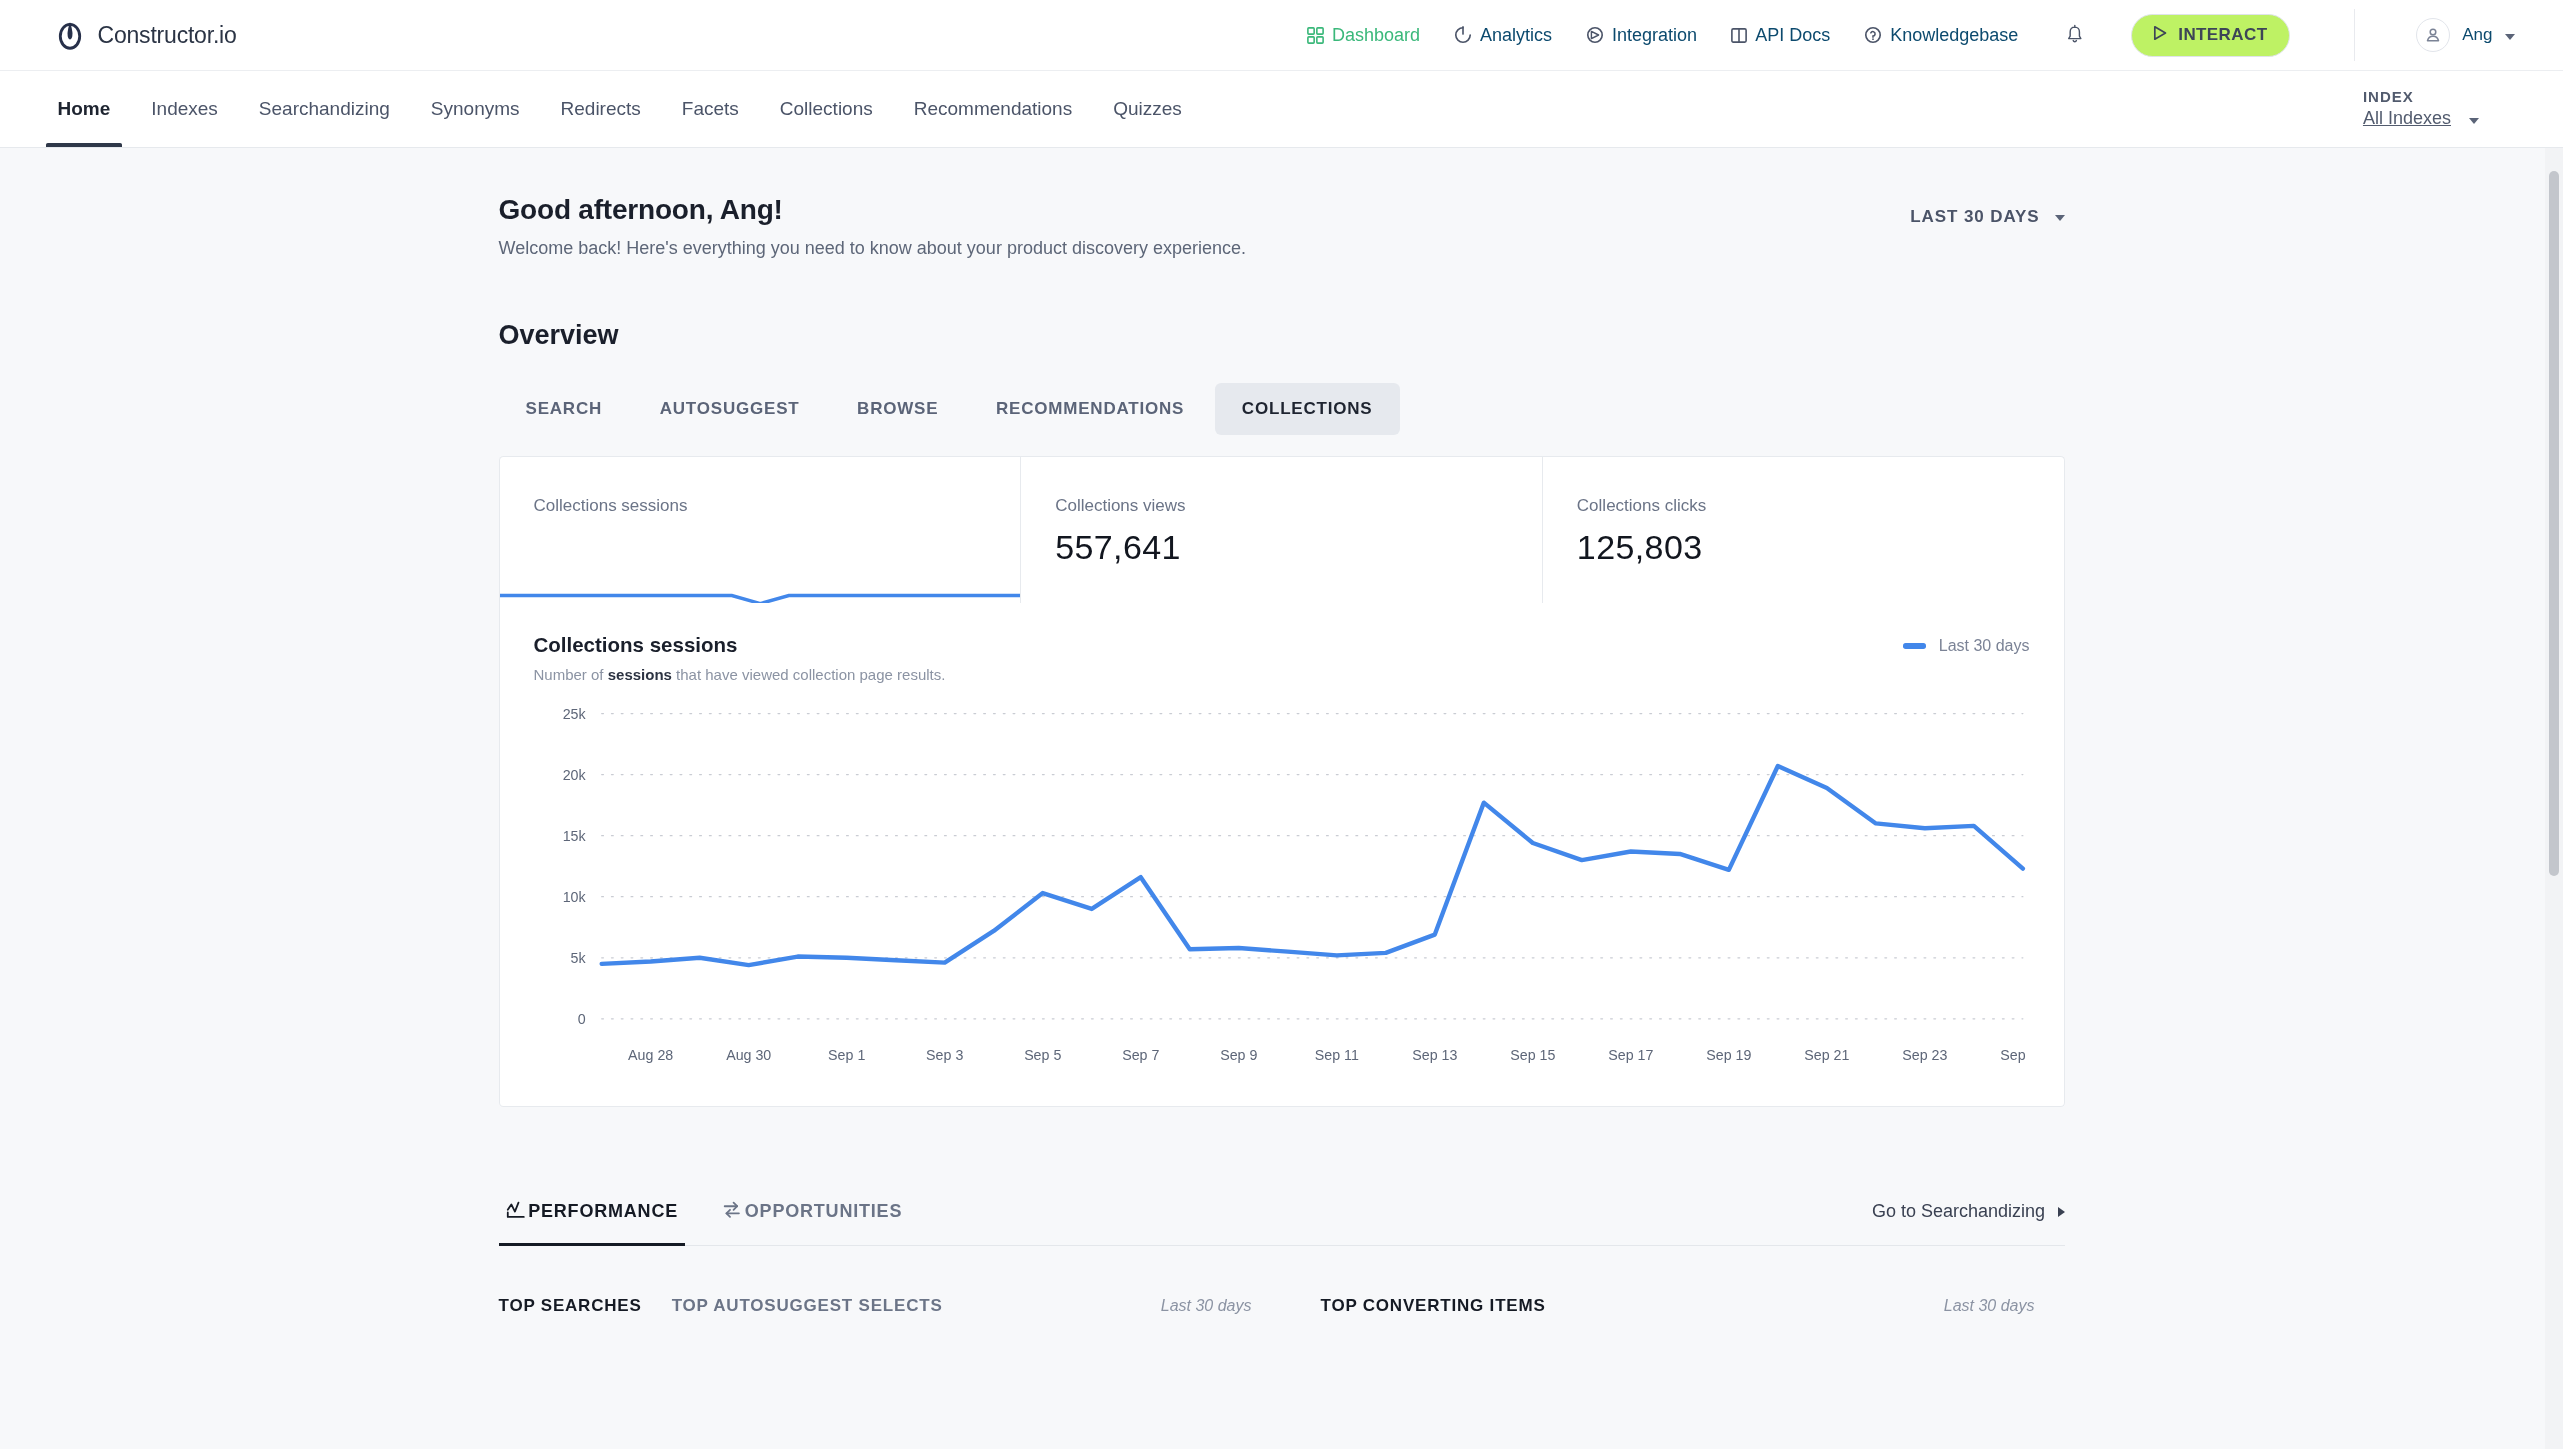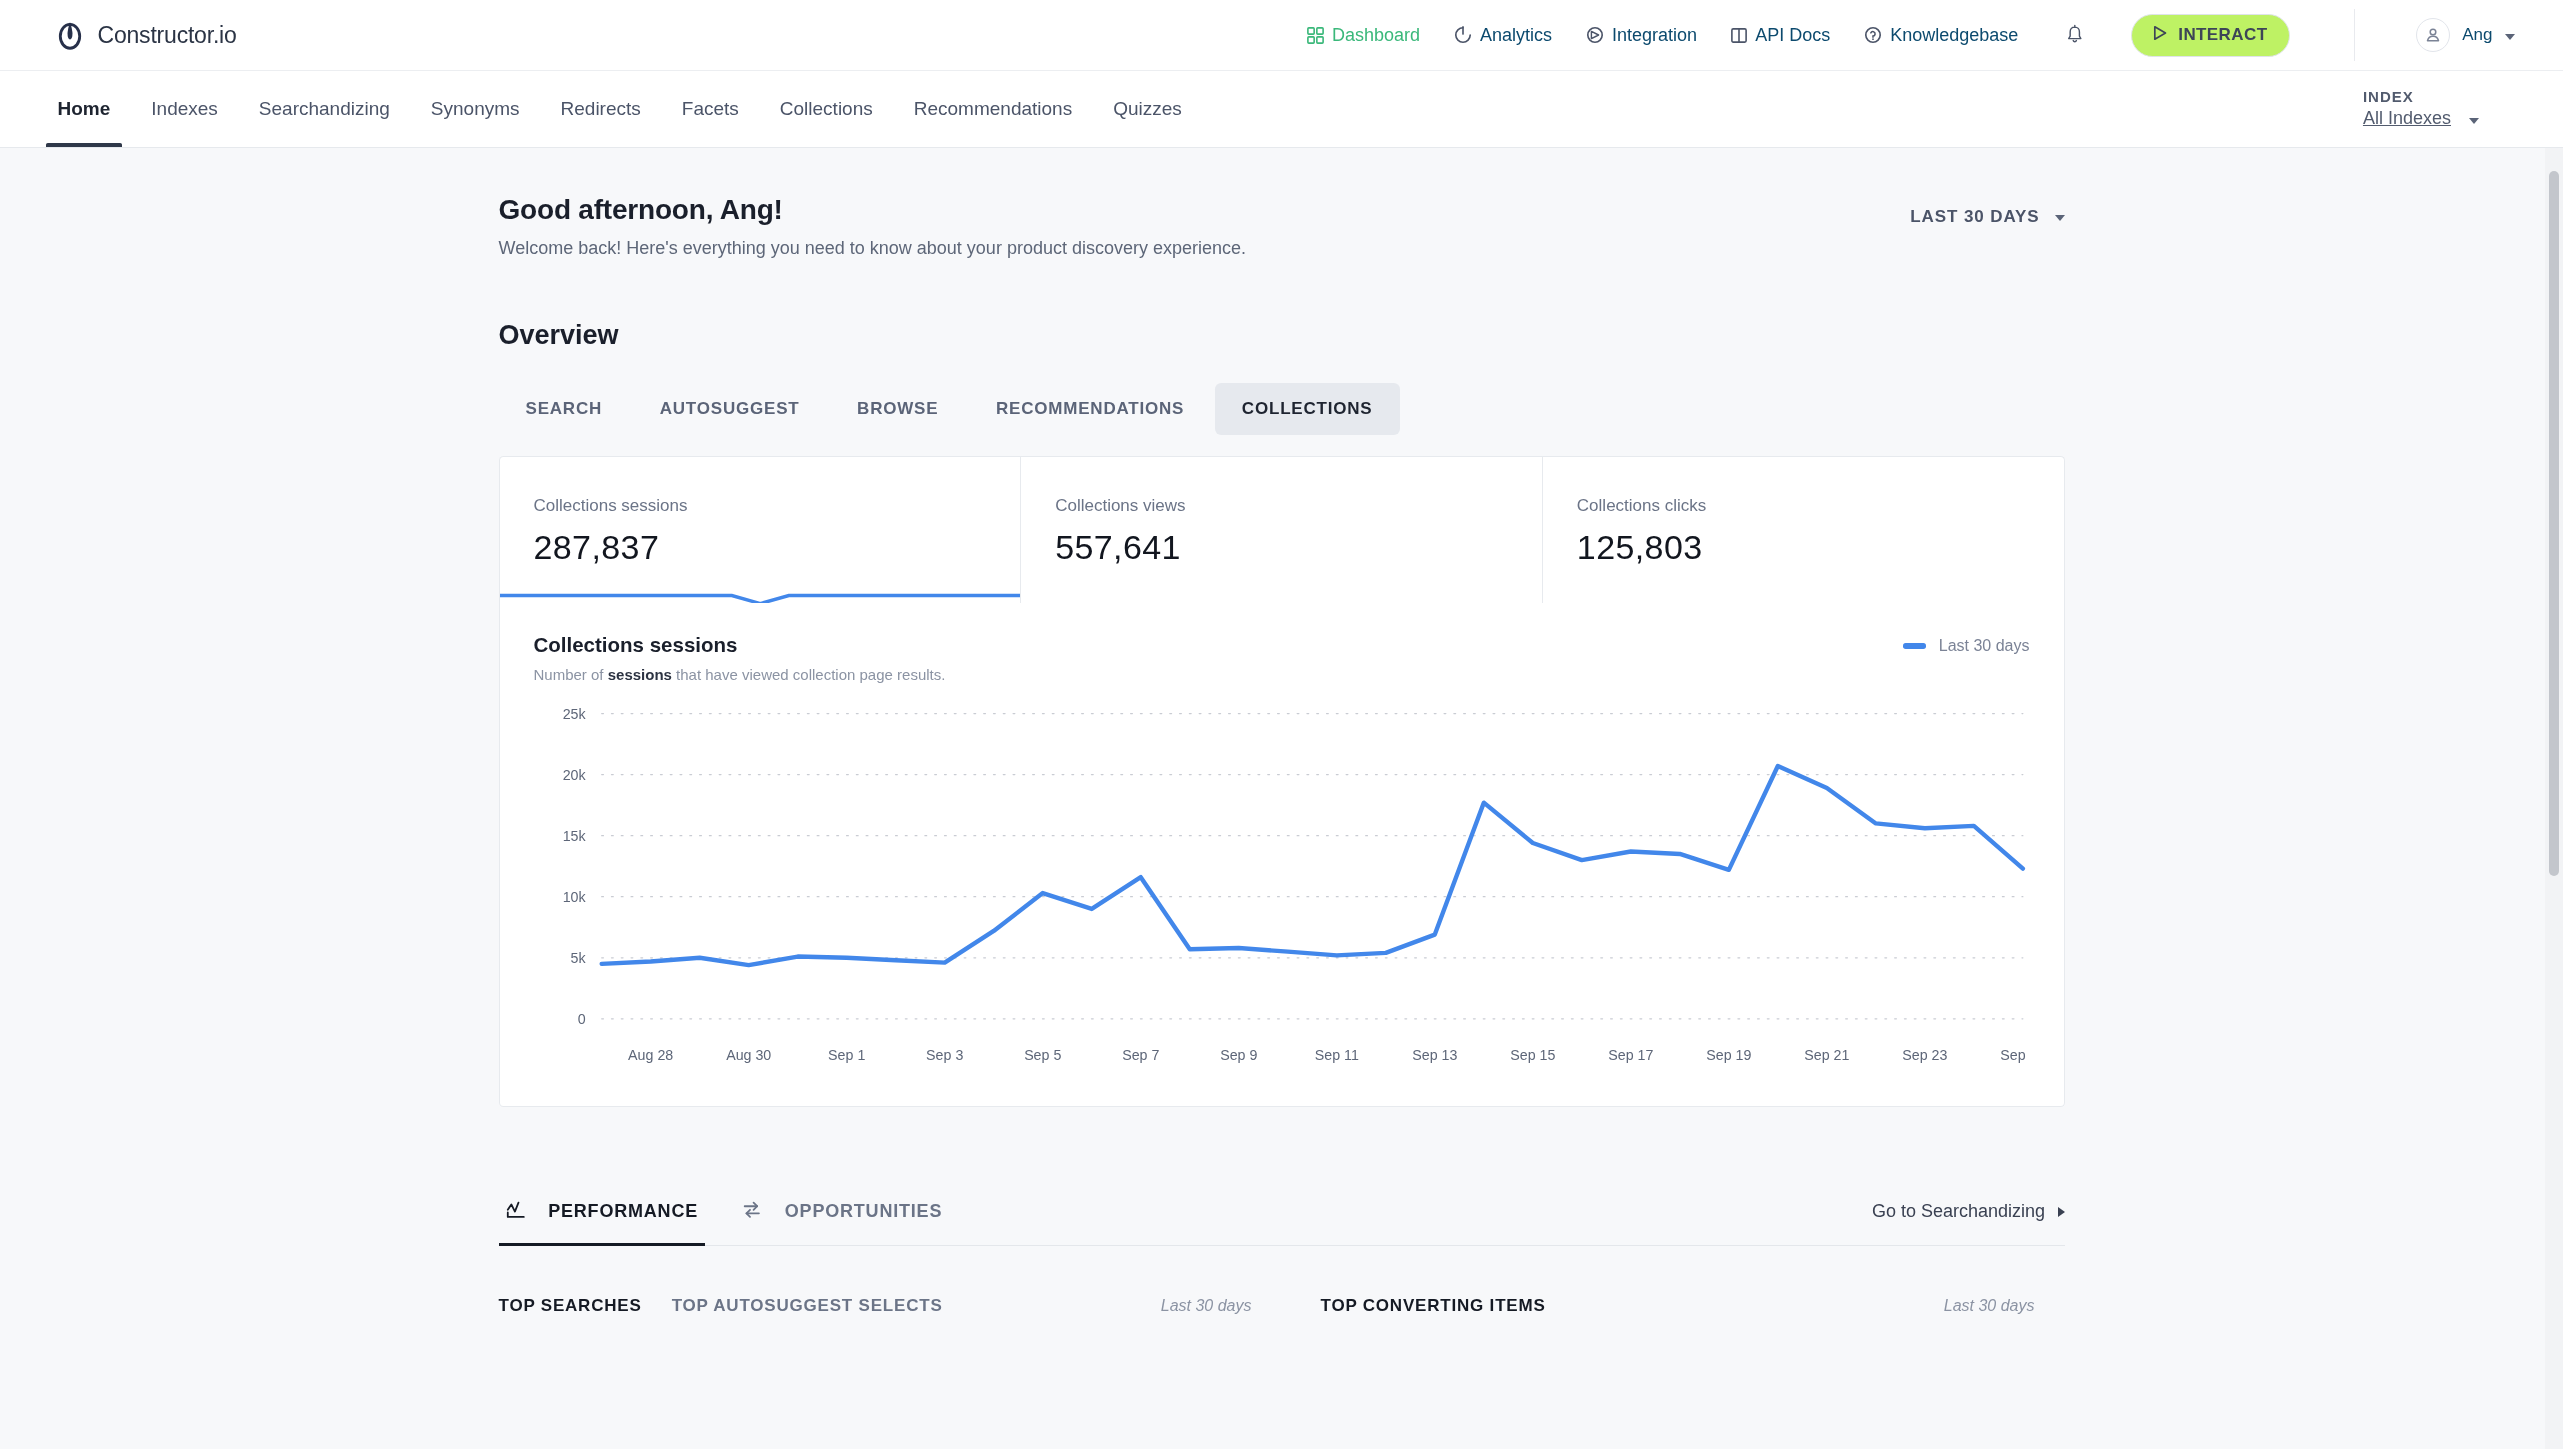--- a/index.html
+++ b/index.html
@@ -284,21 +284,21 @@
   .lower-tabs {
     display: flex;
     align-items: center;
     margin-top: 71px;
     border-bottom: 0.9px solid #e4e7eb;
     height: 68px;
   }
   .ltab {
     display: flex;
     align-items: center;
-    gap: 23px;
+    gap: 3px;
     height: 100%;
     padding: 0 7.1px;
     margin-right: 30px;
     font-size: 18px;
     font-weight: 700;
     letter-spacing: 0.8px;
     color: #6b7487;
     cursor: pointer;
     position: relative;
     text-align: right;
@@ -527,21 +527,20 @@
       <div class="ov-tab"><span>SEARCH</span></div>
       <div class="ov-tab"><span>AUTOSUGGEST</span></div>
       <div class="ov-tab"><span>BROWSE</span></div>
       <div class="ov-tab"><span>RECOMMENDATIONS</span></div>
       <div class="ov-tab active"><span>COLLECTIONS</span></div>
     </div>
 
     <div class="cards">
       <div class="card">
         <div class="card-label">Collections sessions</div>
-        <div class="card-value">287,837</div>
         <div class="card-indicator">
           <svg viewBox="0 0 530 14" preserveAspectRatio="none">
             <path d="M0 4 L236 4 L265 13 L294 4 L530 4" fill="none" stroke="#4287ea" stroke-width="3.4" vector-effect="non-scaling-stroke"></path>
           </svg>
         </div>
       </div>
       <div class="card">
         <div class="card-label">Collections views</div>
         <div class="card-value">557,641</div>
       </div>

